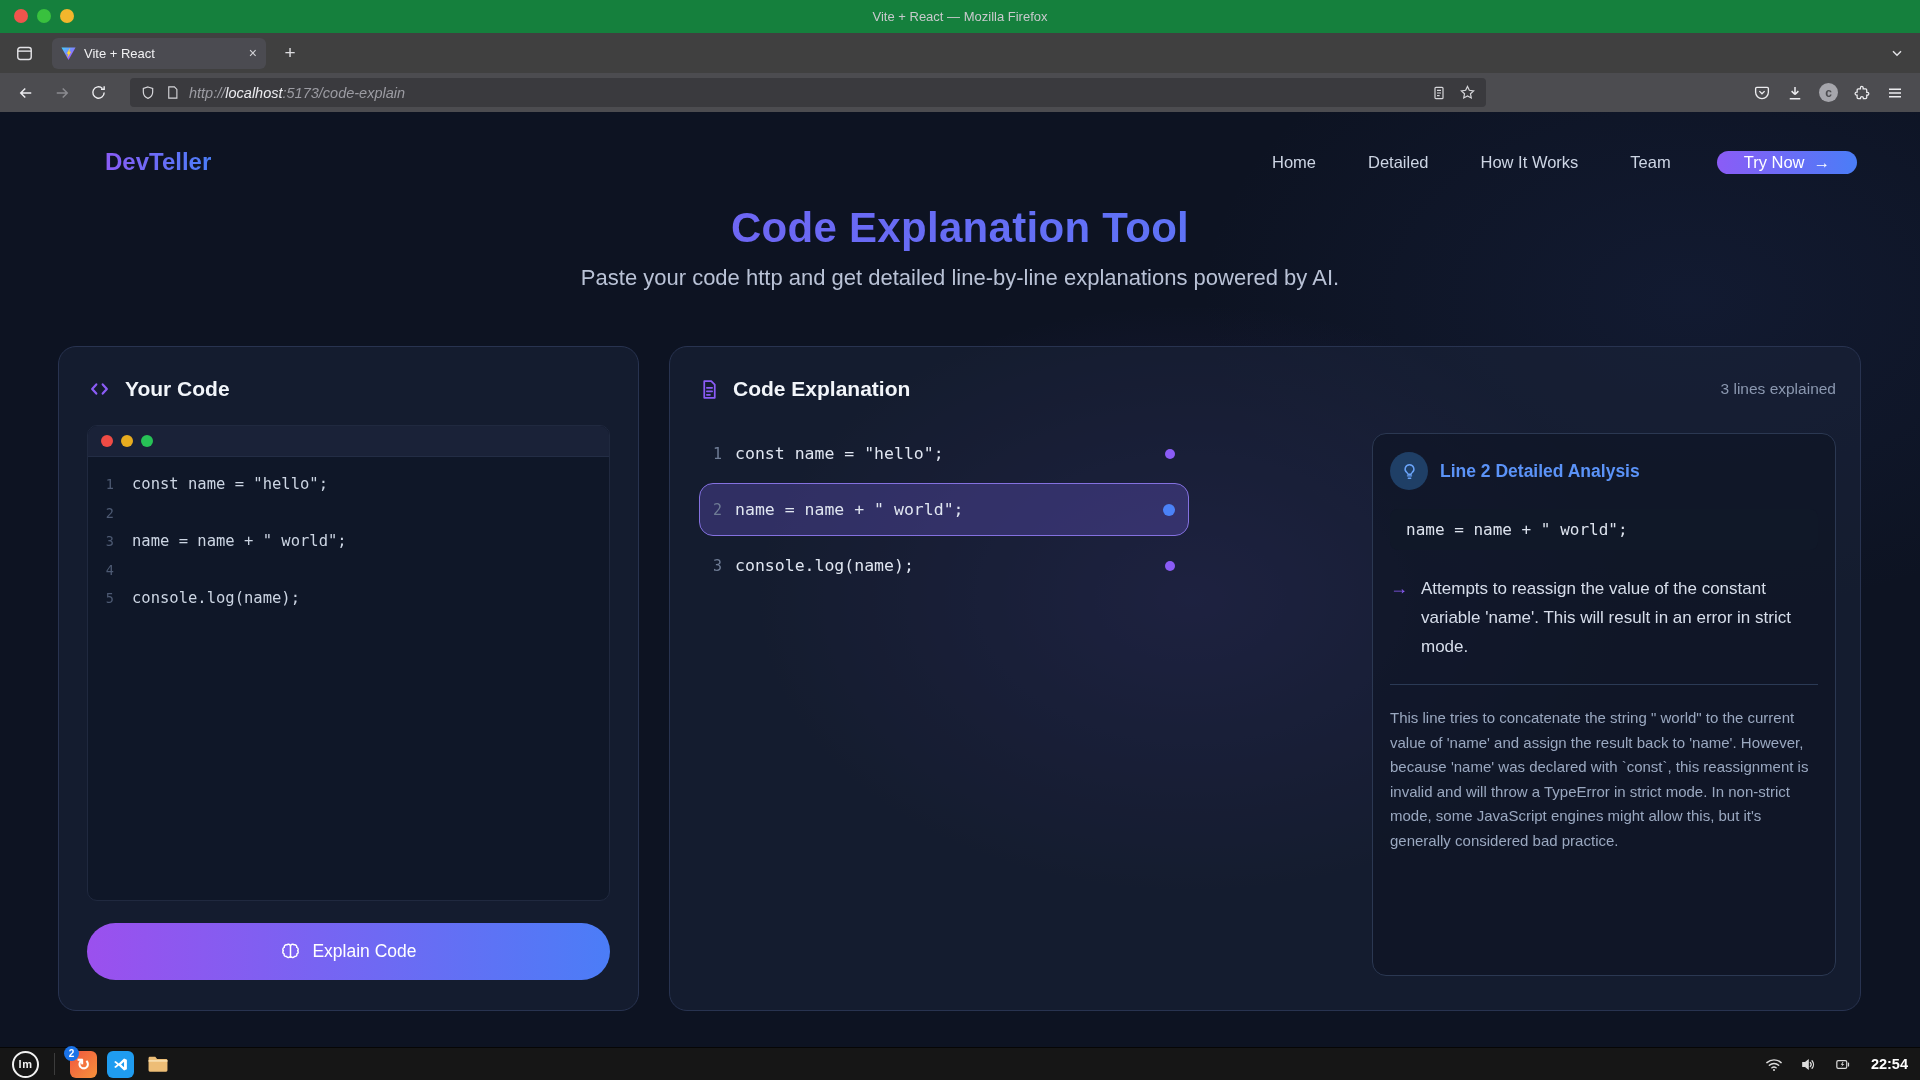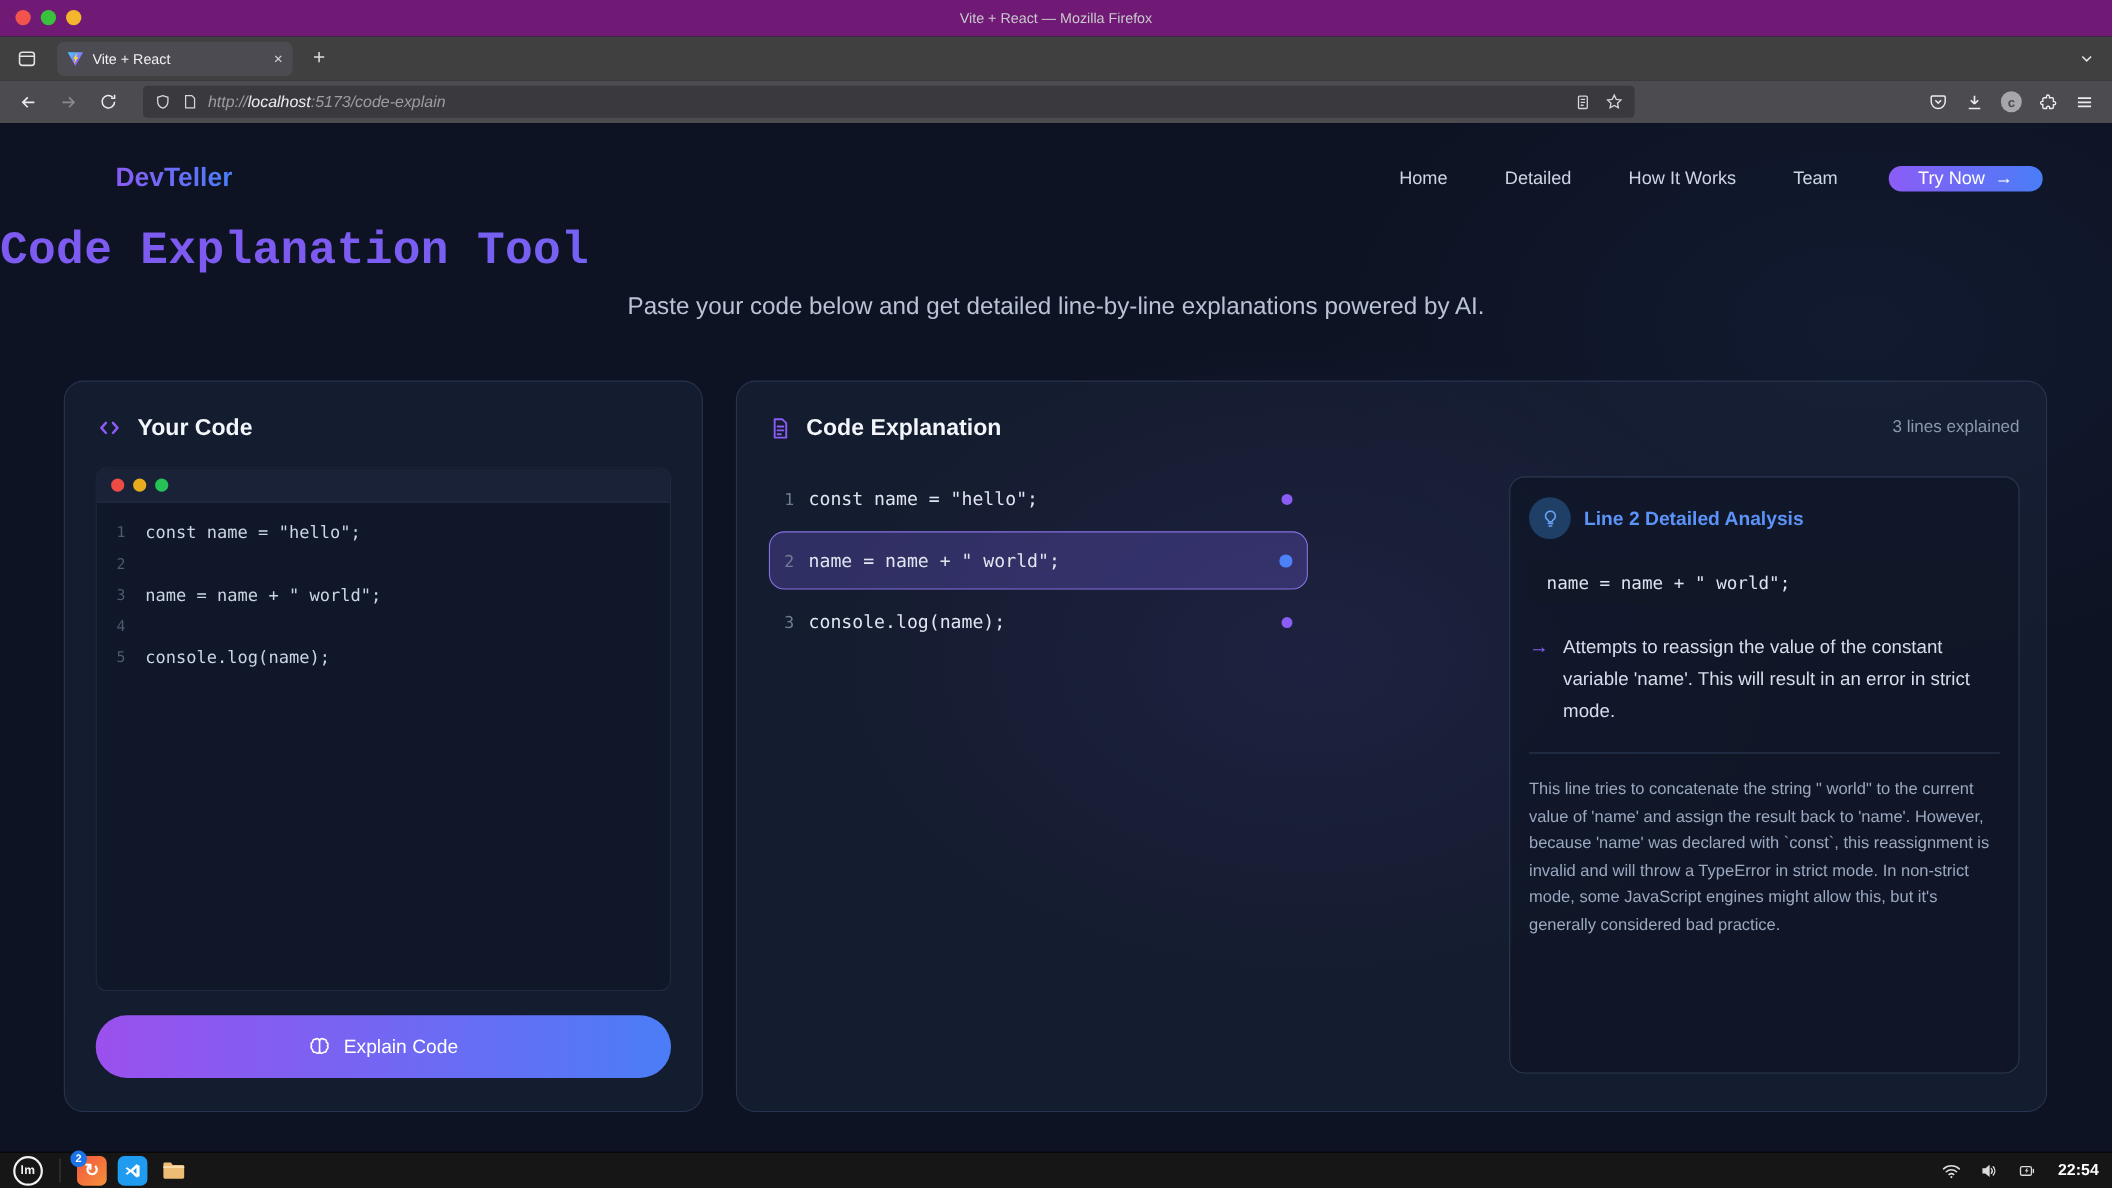--- a/index.html
+++ b/index.html
@@ -1,21 +1,21 @@
 <!DOCTYPE html>
 <html><head>
 <meta charset="utf-8">
 <style>
   * { margin:0; padding:0; box-sizing:border-box; }
   html,body { width:1920px; height:1080px; overflow:hidden; background:#000; }
   body { font-family:"Liberation Sans", sans-serif; }
   .screen { width:1920px; height:1080px; display:flex; flex-direction:column; }
 
   
-  .titlebar { height:33px; background:#701a75; position:relative; display:flex; align-items:center; justify-content:center; flex:0 0 auto; }
+  .titlebar { height:33px; background:#15803d; position:relative; display:flex; align-items:center; justify-content:center; flex:0 0 auto; }
   .traffic { position:absolute; left:14px; top:9px; display:flex; gap:9px; }
   .traffic span { width:14px; height:14px; border-radius:50%; display:block; }
   .dot-red { background:#f0544c; }
   .dot-green { background:#39c13e; }
   .dot-yellow { background:#f3b62c; }
   .win-title { font-size:13px; color:#c9c9cd; }
 
   .tabstrip { height:40px; background:#404040; display:flex; align-items:center; padding:0 10px; flex:0 0 auto; }
   .chrome-icon { color:#e3e3e6; display:inline-flex; align-items:center; justify-content:center; }
   .fxview { width:28px; height:28px; border-radius:4px; }
@@ -43,22 +43,22 @@
       #0d1322; }
 
   .site-header { height:82px; display:flex; align-items:center; padding:18px 63px 0 105px; }
   .logo { font-size:24px; font-weight:bold;
     background:linear-gradient(90deg,#8a5cf6,#4a7df8); -webkit-background-clip:text; background-clip:text; color:transparent; }
   .nav { margin-left:auto; display:flex; align-items:center; gap:52px; }
   .nav-link { font-size:16.5px; color:#cdd5e4; cursor:default; }
   .cta { margin-left:46px; display:flex; align-items:center; gap:9px; padding:2px 27px; border-radius:999px; border:none;
     background:linear-gradient(90deg,#8b5cf6,#4a7df7); color:#fff; font-size:16.5px; font-family:inherit; }
 
-  .hero-title { margin-top:10px; text-align:left; font-size:42px; font-weight:800; letter-spacing:.3px;
-    background:linear-gradient(90deg,#7d5bf1 15%,#4f7ef9 85%); -webkit-background-clip:text; background-clip:text; color:transparent;font-family:Liberation Mono, monospace; }
+  .hero-title { margin-top:10px; text-align:center; font-size:42px; font-weight:800; letter-spacing:.3px;
+    background:linear-gradient(90deg,#7d5bf1 15%,#4f7ef9 85%); -webkit-background-clip:text; background-clip:text; color:transparent; }
   .hero-sub { margin-top:13px; text-align:center; font-size:22px; color:#b9c2d6; }
 
   .panels { display:flex; gap:30px; padding:55px 59px 0 58px; align-items:stretch; }
   .panel { background:rgba(28,37,58,0.55); border:1px solid #283350; border-radius:18px; height:665px; }
   .code-panel { width:581px; padding:30px 28px; flex:0 0 auto; }
   .explain-panel { flex:1; padding:30px 24px 31px 29px; }
 
   .panel-head { display:flex; align-items:center; gap:13px; }
   .panel-title { font-size:21px; font-weight:bold; color:#f2f5fa; }
   .head-badge { margin-left:auto; font-size:15.5px; color:#8b98b0; }
@@ -235,21 +235,21 @@
           <span class="nav-link">How It Works</span>
           <span class="nav-link">Team</span>
         </nav>
       <button class="cta">
         <span>Try Now</span>
           <span>→</span>
       </button>
     </div>
 
     <h1 class="hero-title">Code Explanation Tool</h1>
-    <div class="hero-sub">Paste your code below and get detailed line-by-line explanations powered by AI.</div>
+    <div class="hero-sub">Paste your code http and get detailed line-by-line explanations powered by AI.</div>
 
     <div class="panels">
 
       <section class="panel code-panel">
         <div class="panel-head">
           <span>
             <svg width="25" height="22" viewBox="0 0 24 24" fill="none" stroke="#8b5cf6" stroke-width="2.4" stroke-linecap="round" stroke-linejoin="round">
                 <path d="M8.5 7L4 12l4.5 5"></path>
                 <path d="M15.5 7L20 12l-4.5 5"></path>
               </svg>

